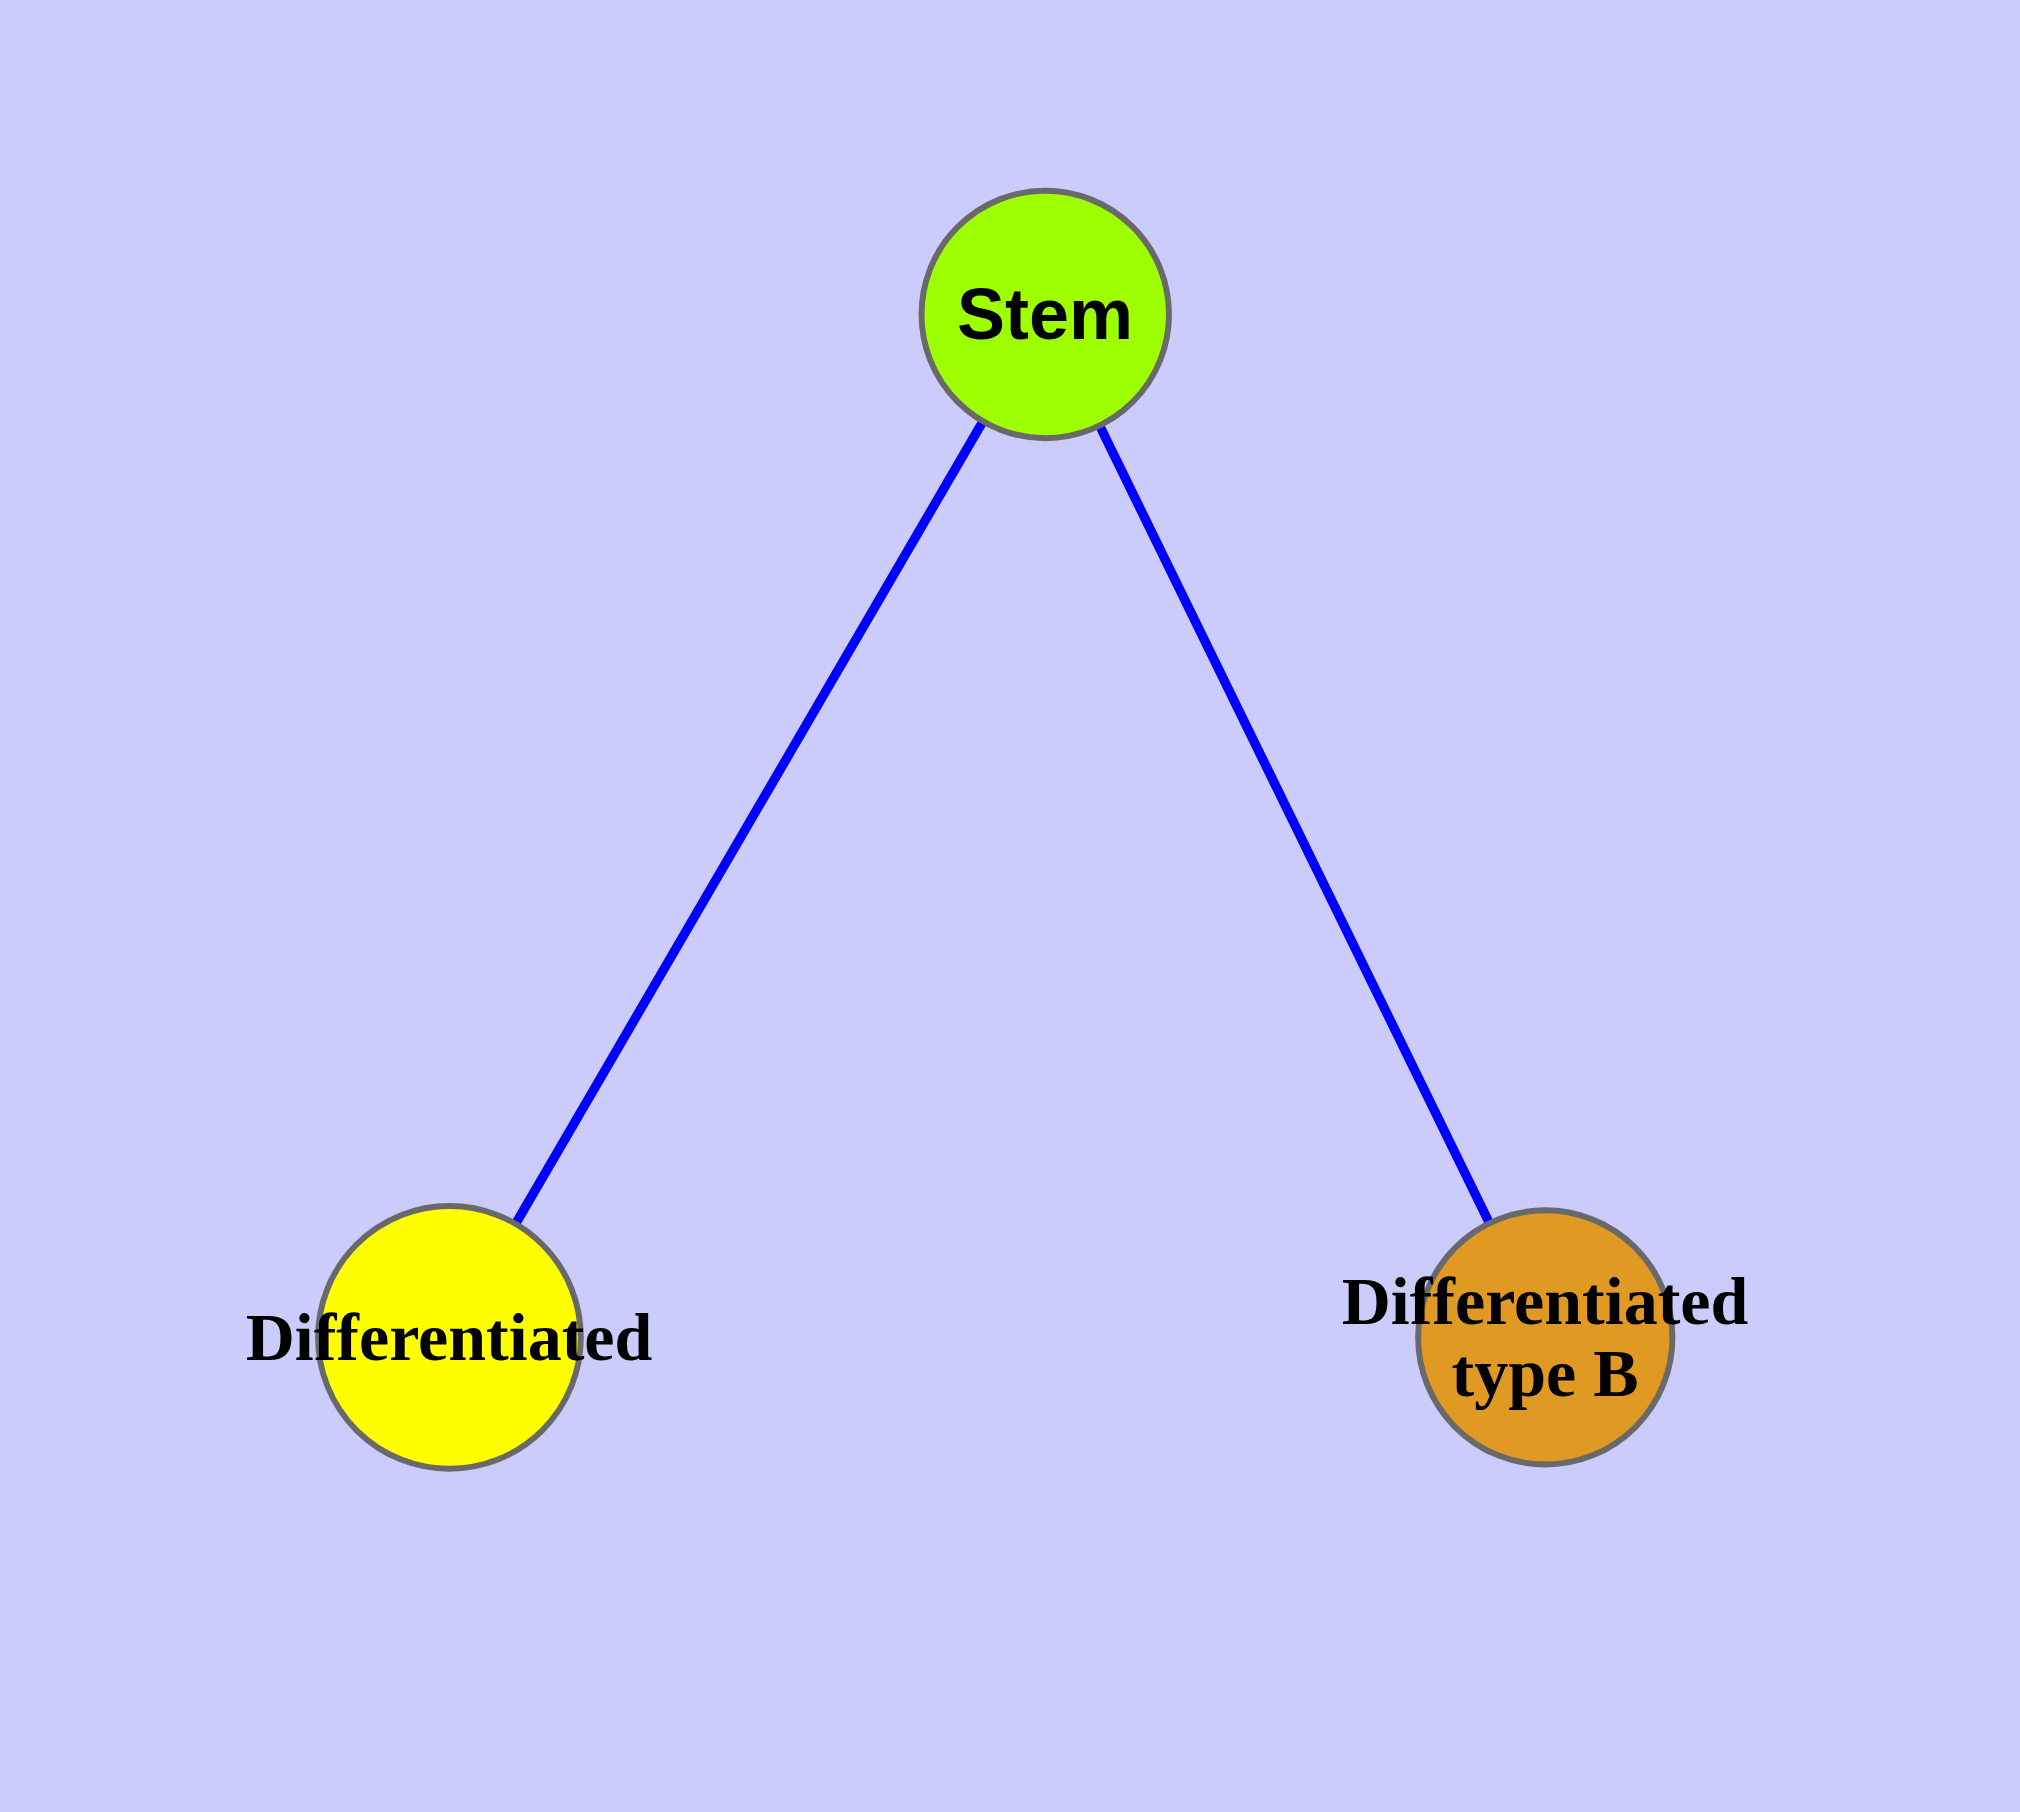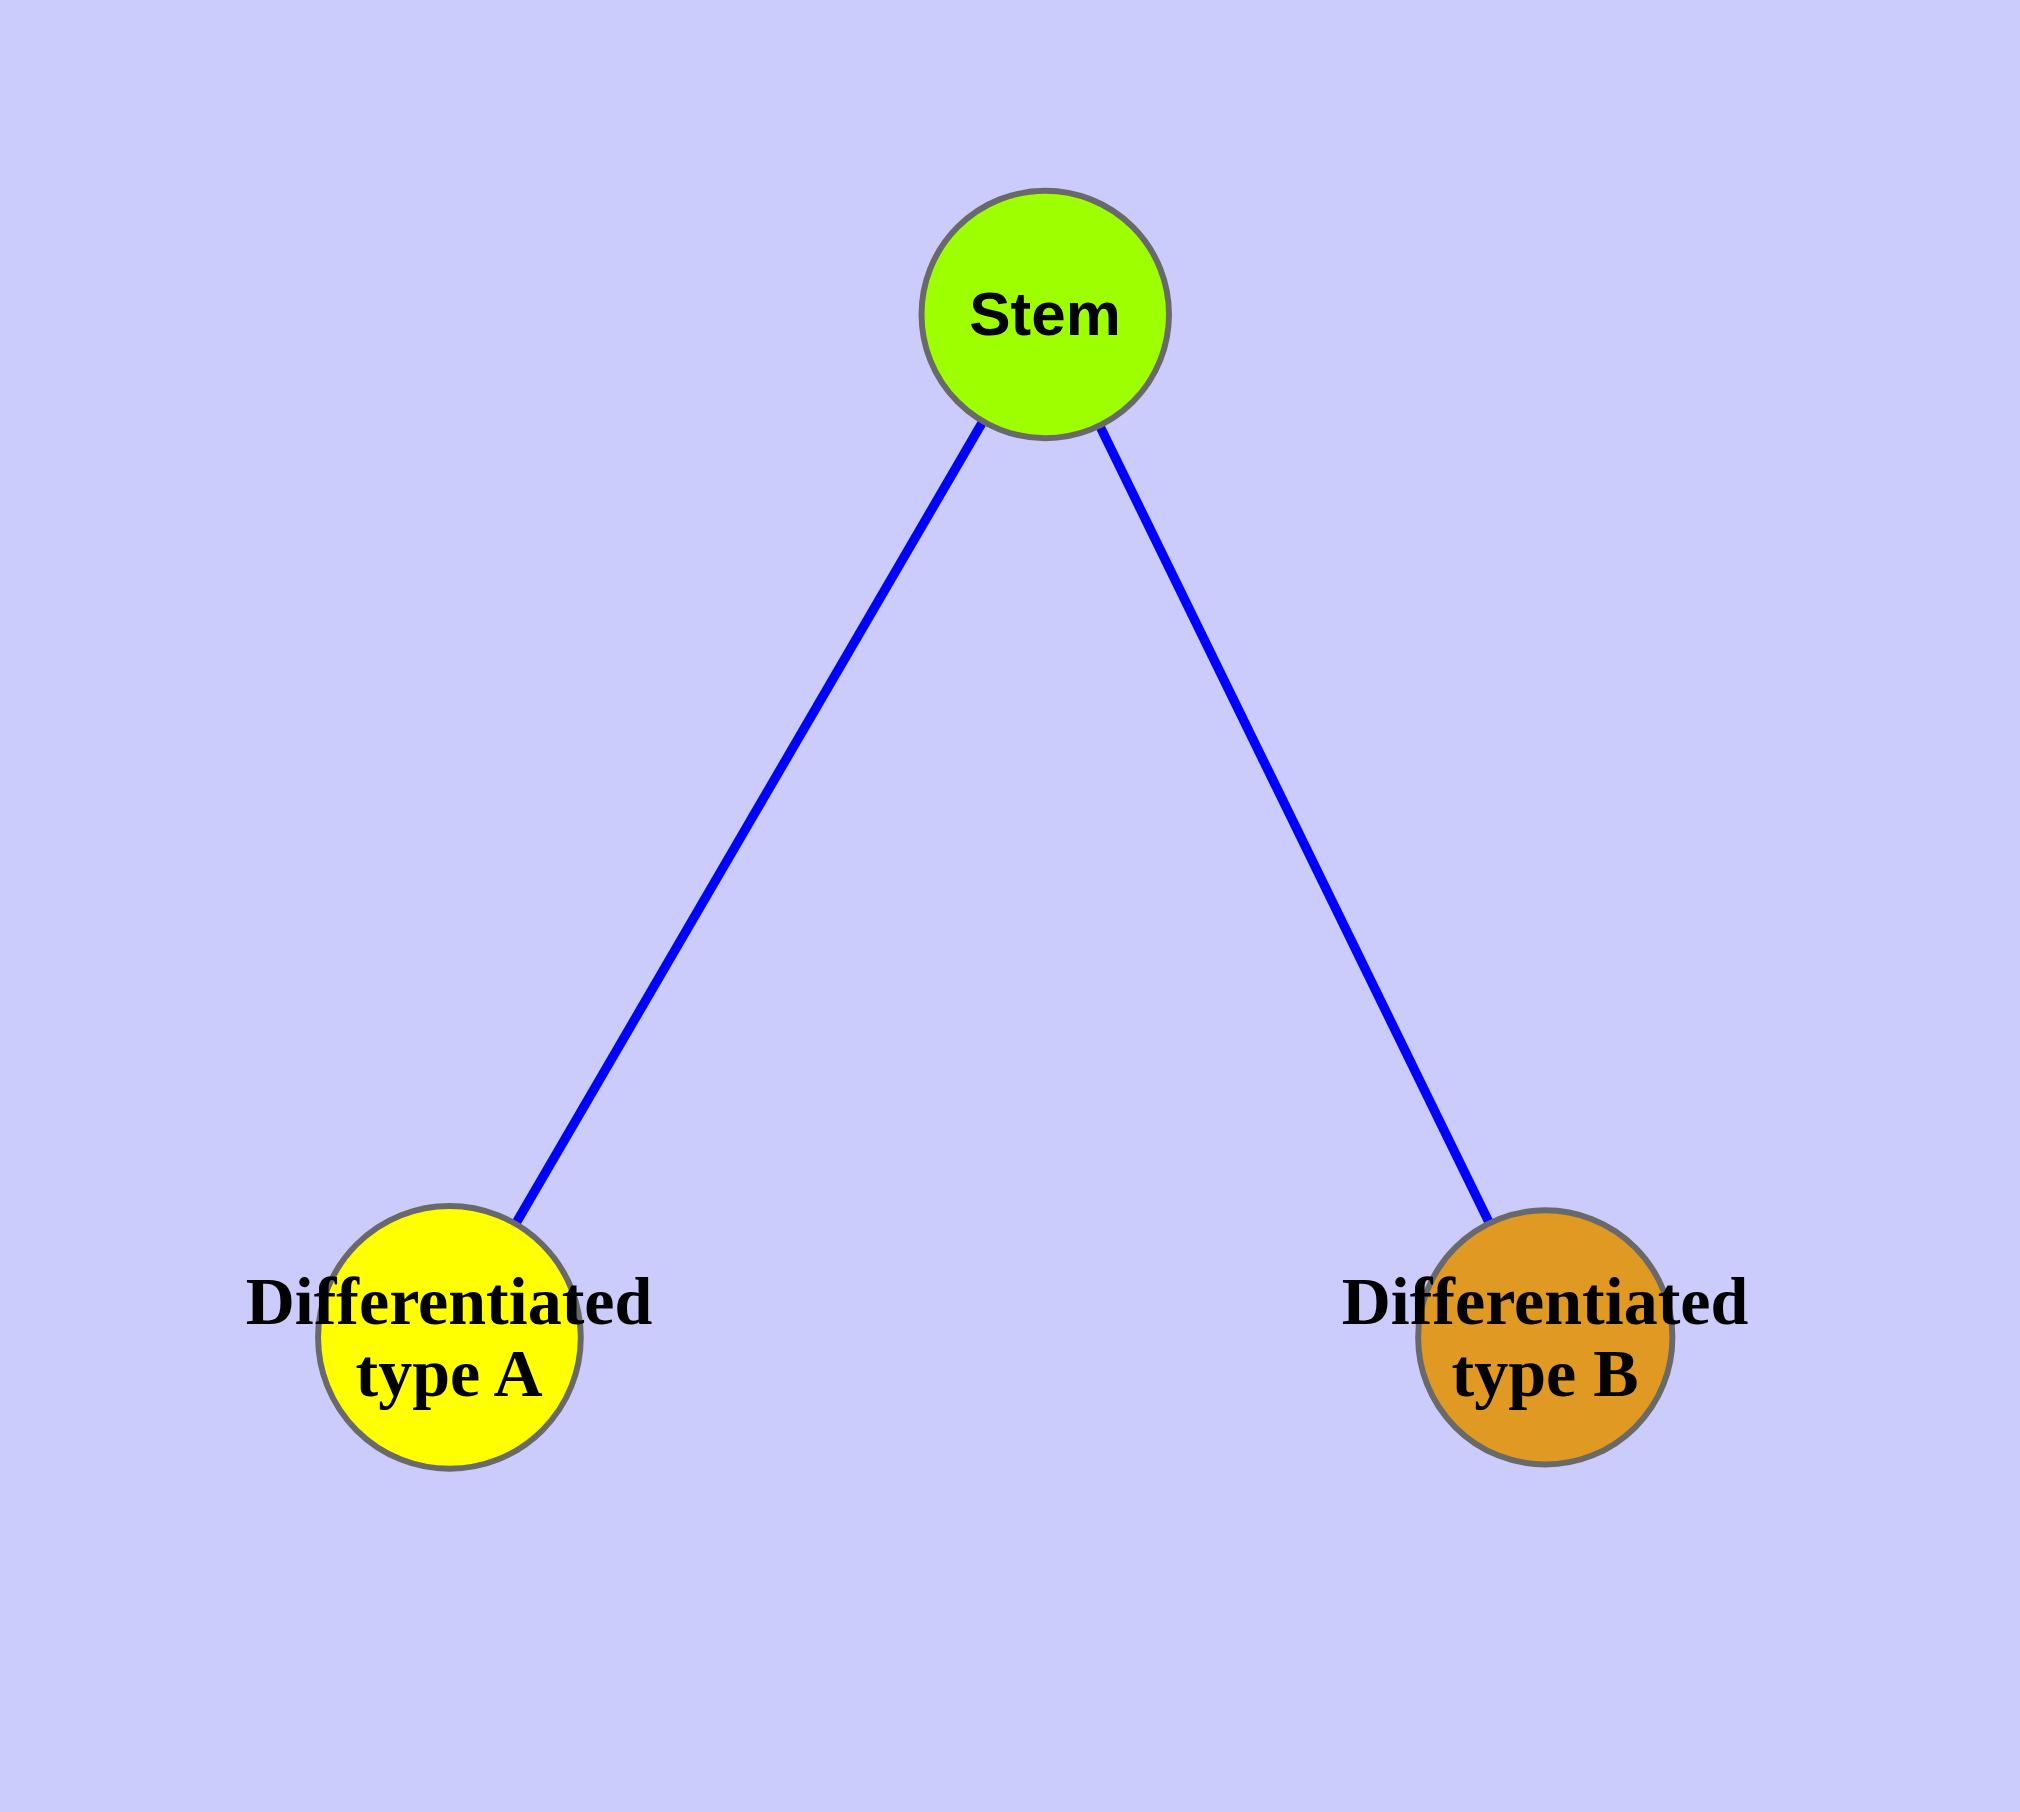--- a/index.html
+++ b/index.html
@@ -52,19 +52,19 @@
         <line x1="1295.3602558673654" y1="498.57428615577953" x2="1758.8831172067935" y2="1446.8320719806773" stroke="#0000ff" stroke-width="11" stroke-linecap="butt"></line>
       </g>
     <g id="node-layer">
         <circle cx="1233" cy="371" r="146" fill="#9eff00" stroke="#696969" stroke-width="7"></circle>
         <circle cx="530" cy="1578" r="155" fill="#ffff00" stroke="#696969" stroke-width="7"></circle>
         <circle cx="1823" cy="1578" r="150" fill="#e09a23" stroke="#696969" stroke-width="7"></circle>
       </g>
   </svg>
 
   <div id="label-layer">
-      <div class="node-label label-stem" style="left: 1045px; top: 314px; font-size: 62px; color: rgb(0, 0, 0);"><div>Stem</div></div>
-      <div class="node-label label-leaf" style="left: 449px; top: 1337px; font-size: 68px; color: rgb(0, 0, 0);"><div>Differentiated</div><div>type A</div></div>
+      <div class="node-label label-stem" style="left: 1045px; top: 314px; font-size: 72px; color: rgb(0, 0, 0);"><div>Stem</div></div>
+      <div class="node-label label-leaf" style="left: 449px; top: 1337px; font-size: 68px; color: rgb(0, 0, 0);"><div>Differentiated</div></div>
       <div class="node-label label-leaf" style="left: 1545px; top: 1337px; font-size: 68px; color: rgb(0, 0, 0);"><div>Differentiated</div><div>type B</div></div>
     </div>
 
 </div>
 
 
 </body></html>

